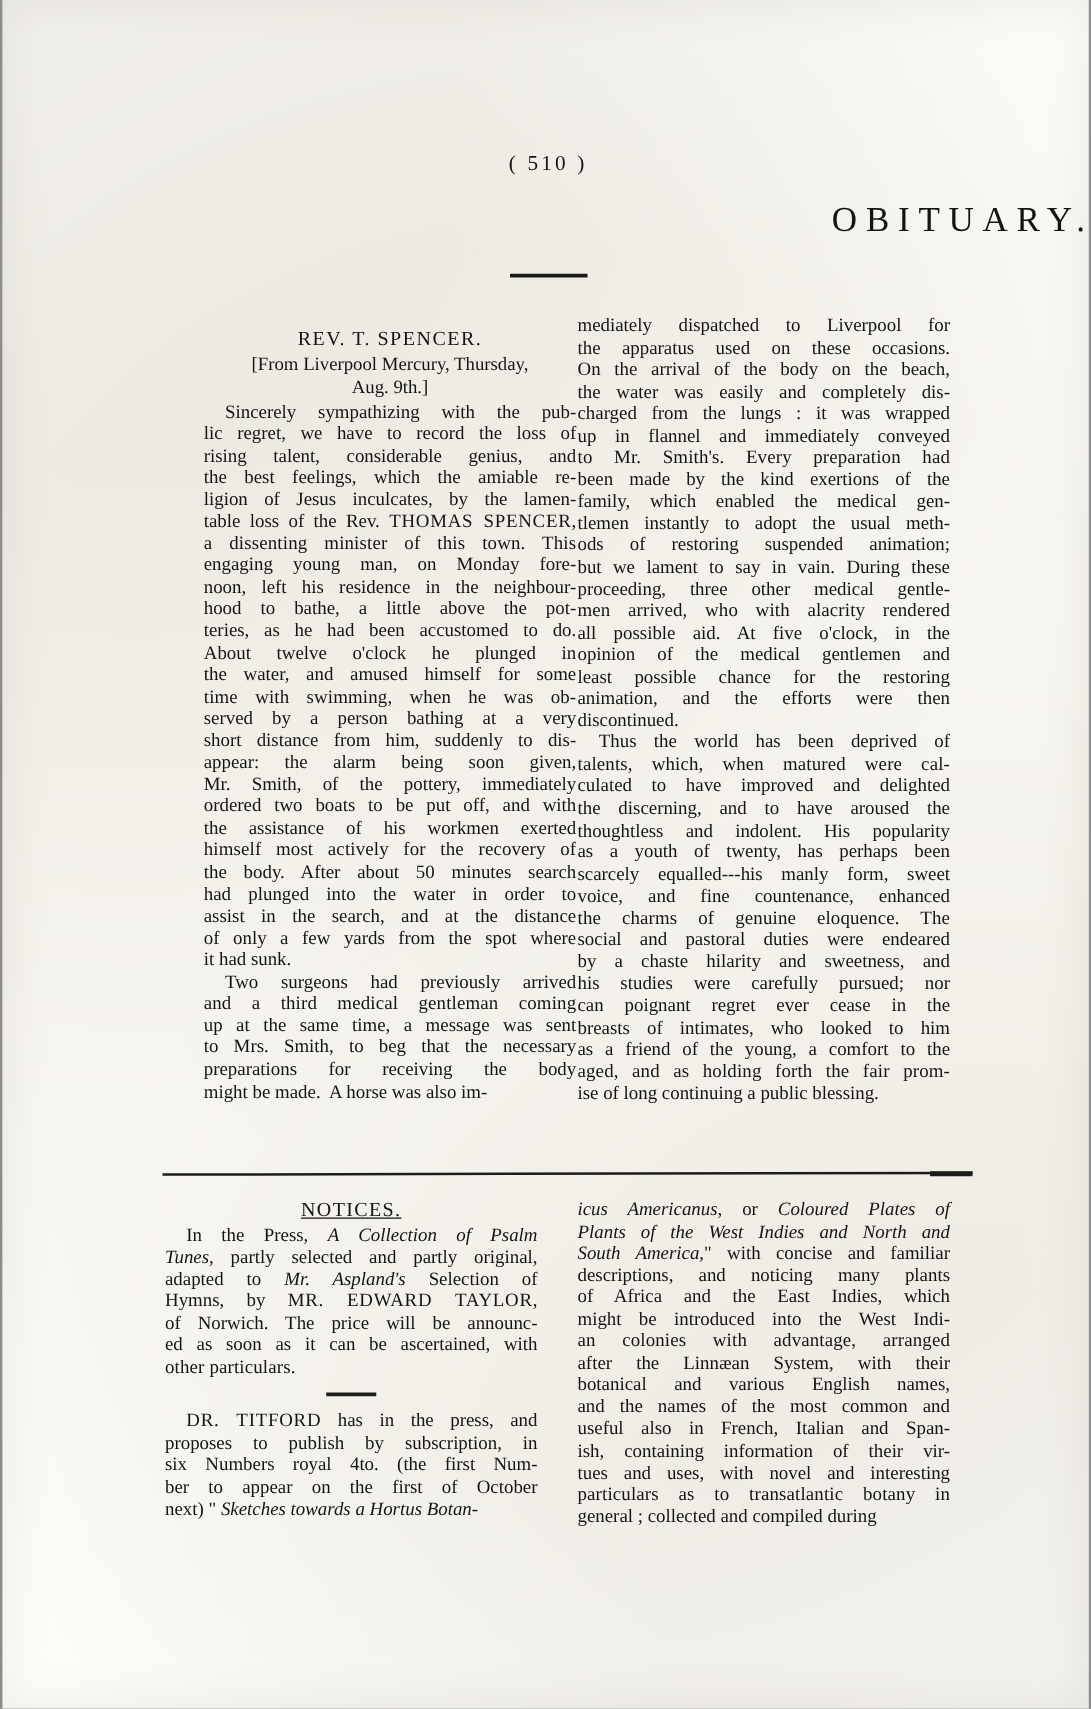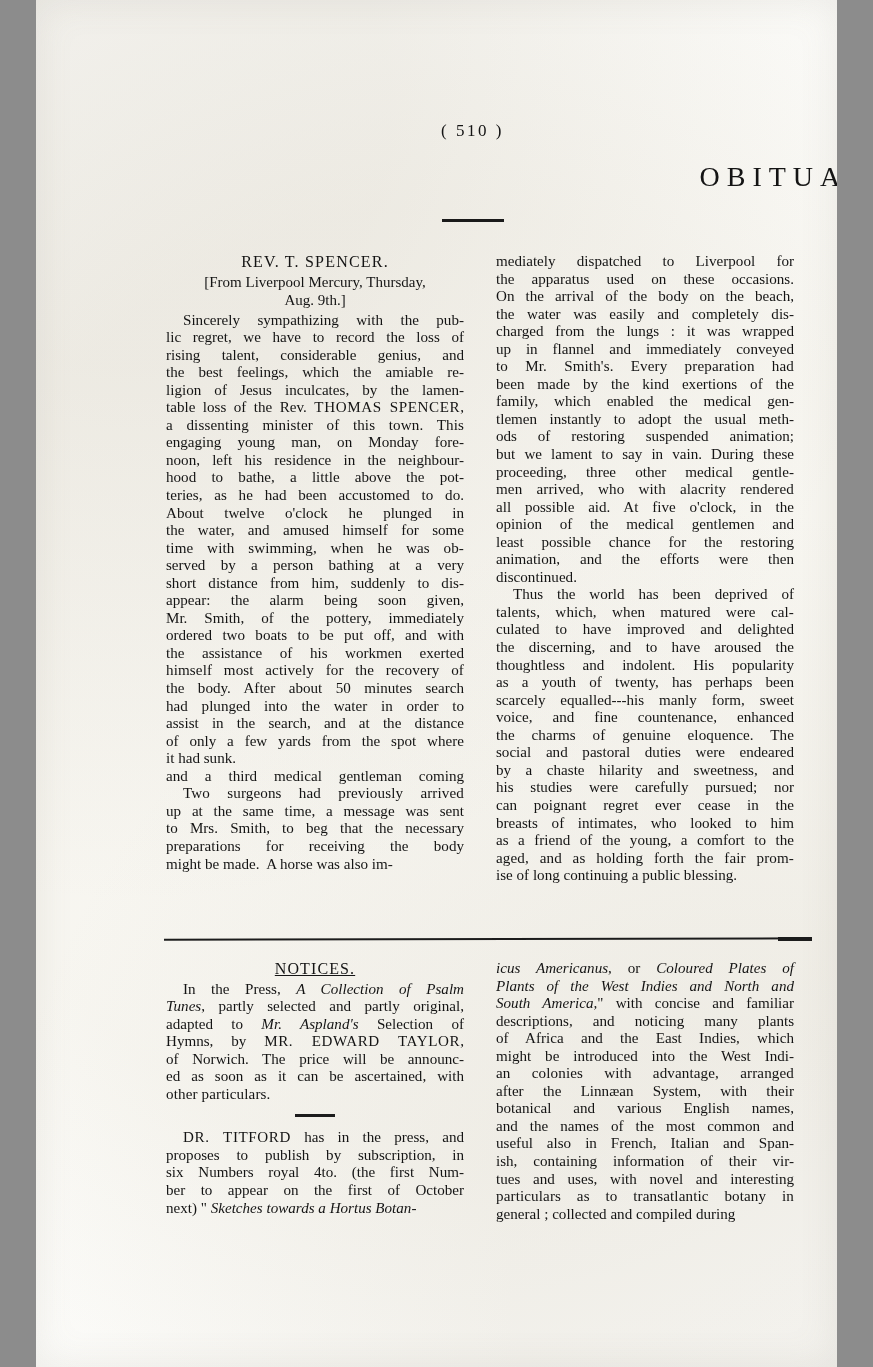--- a/index.html
+++ b/index.html
@@ -3,21 +3,21 @@
 <meta charset="utf-8">
 <title>Obituary — page 510</title>
 <style>
   html, body {
     margin: 0;
     padding: 0;
     background: #8c8c8c;
   }
   #page {
     position: relative;
-    width: 801px;
+    width: 869px;
     height: 1367px;
     margin: 0 auto;
     background: #fdfdfb;
     overflow: hidden;
     font-family: "Liberation Serif", "DejaVu Serif", serif;
     color: #141414;
     
     background-image:
       radial-gradient(circle at 12% 8%, rgba(190,182,165,0.18) 0 18%, rgba(255,255,255,0) 55%),
       radial-gradient(circle at 88% 92%, rgba(190,182,165,0.15) 0 16%, rgba(255,255,255,0) 52%),
@@ -146,21 +146,21 @@
 </head>
 <body>
 
 <div id="page">
   <div class="sheet-edge"></div>
 
   <div class="pagenum">(   510   )</div>
   <div class="doc-title">OBITUARY.</div>
   <div class="title-rule"></div>
 
-  <div class="col left" style="top:253px;">
+  <div class="col left" style="top:263px;margin-left:31px;">
     <div class="col-head">REV. T. SPENCER.</div>
     <div class="col-sub">
       <span>[From Liverpool Mercury, Thursday,</span><br>
       <span>Aug. 9th.]</span>
     </div>
     <div id="obit-left">
         <div class="ln j indent">Sincerely sympathizing with the pub-</div>
         <div class="ln j">lic regret, we have to record the loss of</div>
         <div class="ln j">rising talent, considerable genius, and</div>
         <div class="ln j">the best feelings, which the amiable re-</div>
@@ -179,22 +179,22 @@
         <div class="ln j">appear: the alarm being soon given,</div>
         <div class="ln j">Mr. Smith, of the pottery, immediately</div>
         <div class="ln j">ordered two boats to be put off, and with</div>
         <div class="ln j">the assistance of his workmen exerted</div>
         <div class="ln j">himself most actively for the recovery of</div>
         <div class="ln j">the body. After about 50 minutes search</div>
         <div class="ln j">had plunged into the water in order to</div>
         <div class="ln j">assist in the search, and at the distance</div>
         <div class="ln j">of only a few yards from the spot where</div>
         <div class="ln">it had sunk.</div>
+        <div class="ln j indent">Two surgeons had previously arrived</div>
         <div class="ln j">and a third medical gentleman coming</div>
-        <div class="ln j indent">Two surgeons had previously arrived</div>
         <div class="ln j">up at the same time, a message was sent</div>
         <div class="ln j">to Mrs. Smith, to beg that the necessary</div>
         <div class="ln j">preparations for receiving the body</div>
         <div class="ln">might be made.  A horse was also im-</div>
       </div>
   </div>
 
   <div class="col right" style="top:253px;">
     <div id="obit-right">
         <div class="ln j">mediately dispatched to Liverpool for</div>

